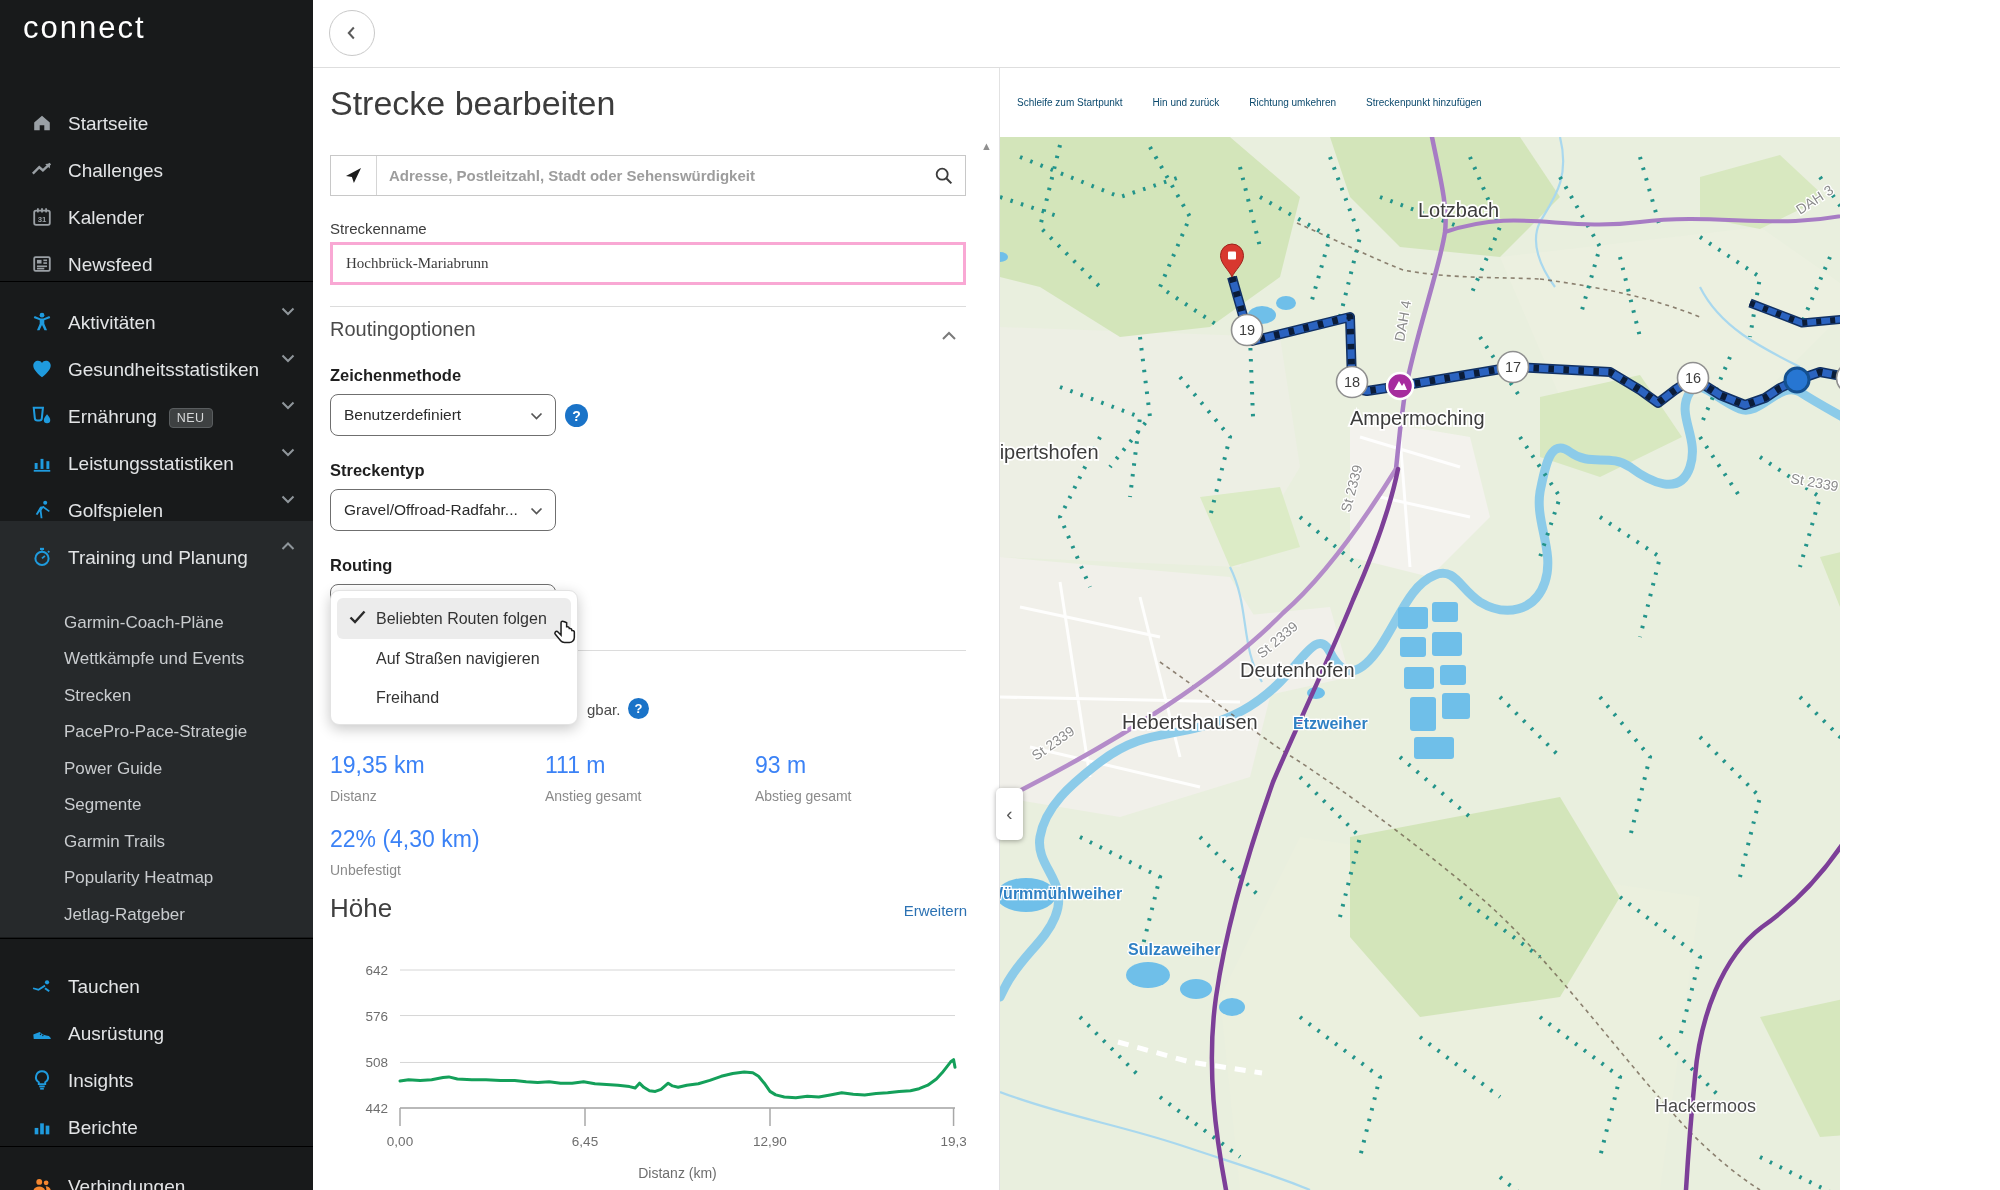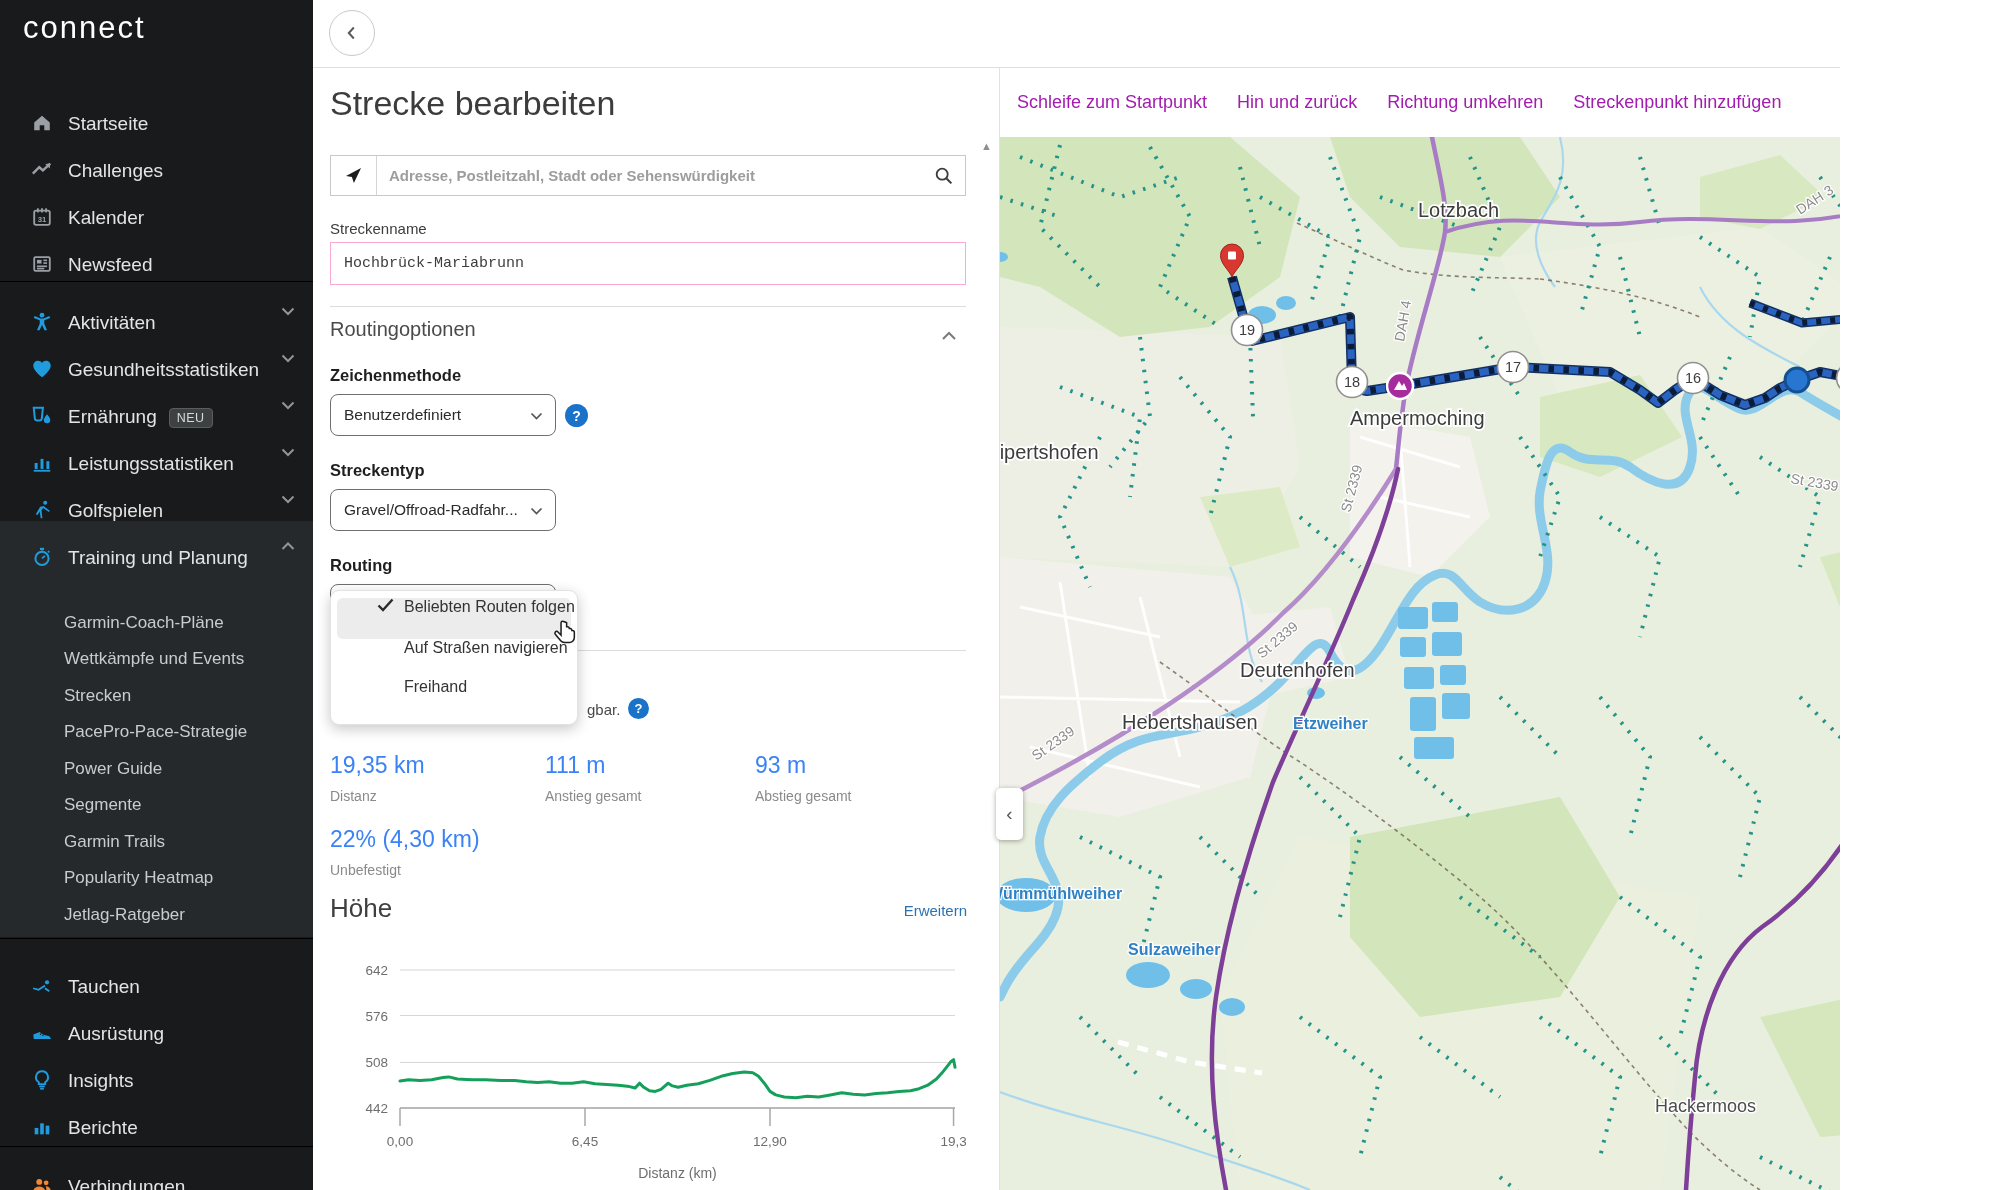--- a/index.html
+++ b/index.html
@@ -30,53 +30,53 @@
   .scroll-up{position:absolute;left:668px;top:140px;font-size:11px;color:#8f8f8f;cursor:pointer;}
   .page-title{position:absolute;left:17px;top:84px;font-size:34px;font-weight:400;color:#3c3c3c;}
   .search-row{position:absolute;left:17px;top:155px;width:636px;height:41px;border:1px solid #c8c8c8;
               display:flex;align-items:center;background:#fff;}
   .search-locbox{width:46px;height:100%;border-right:1px solid #d5d5d5;display:flex;align-items:center;justify-content:center;flex:none;}
   .search-input{flex:1;border:none;outline:none;font-size:15px;color:#444;padding:0 12px;
                 font-family:"Liberation Sans","DejaVu Sans",sans-serif;font-weight:bold;}
   .search-input::placeholder{color:#9d9d9d;}
   .search-btn{width:44px;height:100%;display:flex;align-items:center;justify-content:center;cursor:pointer;background:#fff;border:none;}
   .field-label{position:absolute;left:17px;top:220px;font-size:15px;color:#3d3d3d;}
-  .text-input{position:absolute;left:17px;top:242px;width:636px;height:43px;border:1px solid #f9a8d4;
-              font-size:15px;color:#3d3d3d;padding:0 13px;font-family:Liberation Mono, monospace;}
+  .text-input{position:absolute;left:17px;top:242px;width:636px;height:43px;border:3px solid #f9a8d4;
+              font-size:15px;color:#3d3d3d;padding:0 13px;font-family:Liberation Serif, serif;}
   .hdiv{position:absolute;left:17px;width:636px;height:1px;background:#dcdcdc;}
   .section-head{position:absolute;left:17px;top:318px;font-size:20px;color:#4a4a4a;}
   .collapse-chev{position:absolute;left:628px;top:327px;cursor:pointer;}
   .opt-label{position:absolute;left:17px;font-size:16.5px;font-weight:700;color:#1f1f1f;}
   .select-box{position:absolute;left:17px;width:226px;height:42px;border:1.4px solid #6f6f6f;border-radius:8px;
               background:#fff;display:flex;align-items:center;cursor:pointer;}
   .select-box .sel-text{margin-left:13px;font-size:15.5px;color:#2b2b2b;white-space:nowrap;overflow:hidden;flex:1;}
   .select-box .sel-chev{margin-right:12px;flex:none;}
   .help-circle{position:absolute;width:23px;height:23px;border-radius:50%;background:#1a73c8;color:#fff;
                font-size:14px;font-weight:700;display:flex;align-items:center;justify-content:center;cursor:pointer;}
   .stat-val{position:absolute;font-size:23px;color:#3b82f6;}
   .stat-lab{position:absolute;font-size:14px;color:#8a8a8a;}
   .hoehe-head{position:absolute;left:17px;top:893px;font-size:26px;color:#3f3f3f;}
   .expand-link{position:absolute;right:32px;top:902px;font-size:15px;color:#2c72b3;cursor:pointer;}
   .partial-text{position:absolute;left:274px;top:701px;font-size:15px;color:#4a4a4a;}
 
   
   .dropdown{position:absolute;left:17px;top:590px;width:248px;background:#fff;border:1px solid #e3e3e3;
             border-radius:9px;box-shadow:0 4px 14px rgba(0,0,0,.22);padding:7px 6px;z-index:20;}
-  .dd-item{position:relative;height:39px;display:flex;border-radius:6px;cursor:pointer;padding-left:28px;}
+  .dd-item{position:relative;height:39px;display:flex;align-items:center;border-radius:6px;cursor:pointer;}
   .dd-item.checked{background:#ececec;}
   .dd-check{width:20px;margin-left:12px;flex:none;}
   .dd-label{margin-left:7px;font-size:16px;color:#333;white-space:nowrap;}
   .cursor-hand{position:absolute;left:220px;top:27px;z-index:25;}
 
   
   .map-col{position:absolute;left:1000px;top:0;width:1000px;height:1190px;background:#fff;}
   .map-header{position:absolute;left:0;top:0;width:1000px;height:68px;background:#fff;border-bottom:1px solid #dedede;}
   .map-toolbar{position:absolute;left:0;top:68px;width:1000px;height:69px;background:#fff;
                display:flex;align-items:center;gap:30px;padding-left:17px;}
-  .map-link{font-size:18px;color:#a21caf;cursor:pointer;white-space:nowrap;}
+  .map-link{font-size:10px;color:#0c4a6e;cursor:pointer;white-space:nowrap;}
   .map-canvas{position:absolute;left:0;top:137px;width:1000px;height:1053px;}
   .collapse-tab{position:absolute;left:-4px;top:788px;width:27px;height:52px;background:#fff;border-radius:5px;
                 box-shadow:0 1px 5px rgba(0,0,0,.35);display:flex;align-items:center;justify-content:center;
                 font-size:19px;color:#555;cursor:pointer;z-index:6;}
 
   text.ml-town{font-size:20px;fill:#3c3c3c;paint-order:stroke;stroke:#ffffff;stroke-width:3.5px;}
   text.ml-town-small{font-size:18px;fill:#4c4c4c;paint-order:stroke;stroke:#ffffff;stroke-width:3px;}
   text.ml-water{font-size:16px;font-weight:700;fill:#2f80c4;paint-order:stroke;stroke:#ffffff;stroke-width:2.5px;}
   text.ml-road{font-size:14px;fill:#8b8b8b;paint-order:stroke;stroke:#ffffff;stroke-width:2.5px;}
   text.wp-num{font-size:14.5px;fill:#3d3d3d;text-anchor:middle;}

